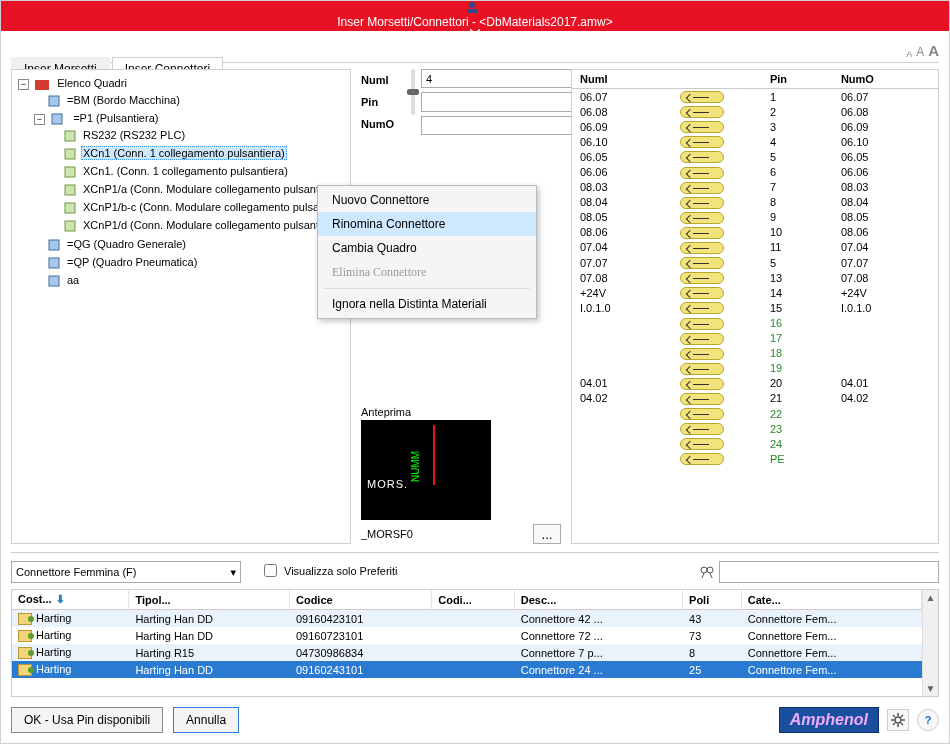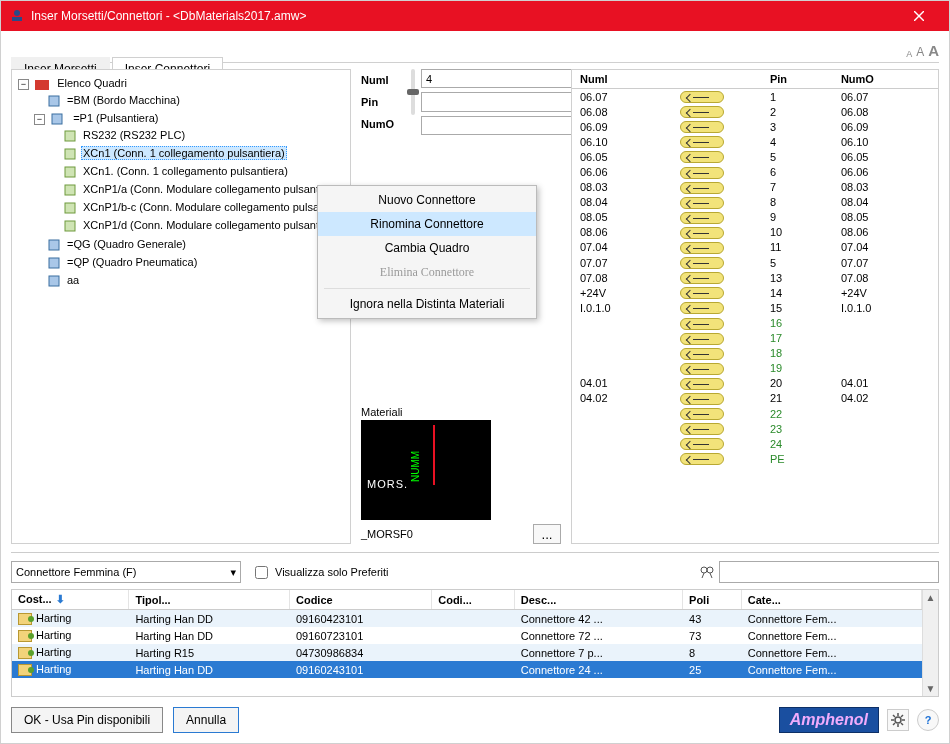--- a/index.html
+++ b/index.html
@@ -1,18 +1,18 @@
 <!DOCTYPE html>
 <html><head>
 <meta charset="utf-8">
 <style>
   * { box-sizing: border-box; }
   body { margin: 0; font-family: "Segoe UI", Tahoma, sans-serif; font-size: 11px; background: #f0f0f0; width: 950px; height: 744px; overflow: hidden;}
   .window { width: 950px; height: 744px; background: #fff; border: 1px solid #d0d0d0; display: flex; flex-direction: column;}
-  .titlebar { background: #e81123; color: #fff; height: 30px; display: flex; align-items: center; padding: 0 8px; }
+  .titlebar { background: #e81123; color: #fff; height: 30px; display: flex; align-items: center; padding: 0 8px; flex-direction: column; }
   .titlebar-icon { width: 16px; height: 16px; margin-right: 6px; display: inline-flex; align-items: center; justify-content:center;}
   .titlebar-title { flex: 1; font-size: 12px; }
   .titlebar-close { width: 45px; height: 30px; display:flex; align-items:center; justify-content:center; color:#fff; font-size:13px;}
 
   .content { flex: 1; display: flex; flex-direction: column; padding: 8px 10px 10px 10px; background:#fff; position: relative;}
 
   .tabs-row { display:flex; align-items:center; border-bottom:1px solid #d0d0d0;}
   .tab { padding: 4px 12px; border: 1px solid transparent; border-bottom:none; cursor:pointer; margin-right:2px; position:relative; top:18px; background:#f0f0f0; font-size:12px;}
   .tab.active { background:#fff; border-color:#d0d0d0; }
   .font-size-icons { margin-left:auto; display:flex; gap:4px; color:#888; align-items:flex-end;}
@@ -53,28 +53,28 @@
   .right-pane { flex:1; border:1px solid #d0d0d0; overflow:auto; background:#fff; min-width:0;}
   .pin-table { width:100%; border-collapse:collapse; font-size:11px;}
   .pin-table th { text-align:left; padding:3px 8px; border-bottom:1px solid #ccc; background:#fff; position:sticky; top:0; font-weight:bold;}
   .pin-table td { padding:1px 8px; }
   .pin-sym { display:inline-block; width:44px; height:12px; background:#f2e37a; border:1px solid #b8a832; border-radius:6px; position:relative; vertical-align:middle;}
   .pin-sym::before { content:""; position:absolute; left:6px; top:3px; width:5px; height:5px; border:1px solid #333; border-right:none; border-top:none; transform:rotate(45deg);}
   .pin-sym::after { content:""; position:absolute; right:14px; top:5px; width:16px; height:1px; background:#333;}
   .pin-num { color:#000;}
   .pin-num.green { color:#2a8a2a;}
 
-  .ctx-menu { position:absolute; left:306px; top:116px; width:220px; background:#f5f5f5; border:1px solid #bbb; box-shadow:2px 2px 6px rgba(0,0,0,0.25); z-index:10; font-size:12px; padding:2px 0;text-align:center;}
+  .ctx-menu { position:absolute; left:306px; top:116px; width:220px; background:#f5f5f5; border:1px solid #bbb; box-shadow:2px 2px 6px rgba(0,0,0,0.25); z-index:10; font-size:12px; padding:2px 0;}
   .ctx-item { padding:5px 14px; cursor:default;}
   .ctx-item.disabled { color:#9a9a9a;font-family:Liberation Serif, serif;}
   .ctx-item.hover { background:#cde8ff;}
   .ctx-sep { height:1px; background:#ddd; margin:3px 6px;}
 
   .lower { border-top:1px solid #ccc; margin-top:8px; padding-top:8px; display:flex; flex-direction:column; gap:6px;}
-  .filter-row { display:flex; align-items:center; gap:10px;}
+  .filter-row { display:flex; align-items:flex-start; gap:19px;}
   .combo { width:230px; height:22px; border:1px solid #aaa; padding:0 4px; display:flex; align-items:center; justify-content:space-between; background:#fff;}
   .checkbox-row { display:flex; align-items:center; gap:4px;}
   .search-row { margin-left:auto; display:flex; align-items:center; gap:4px;}
   .search-input { width:220px; height:22px; border:1px solid #aaa; padding:0 4px;}
   .binoc-icon { width:16px; height:16px; }
 
   .grid-wrap { border:1px solid #ccc; height:108px; overflow:hidden; position:relative; display:flex;}
   .grid-scroll { flex:1; overflow:auto;}
   .grid { width:100%; border-collapse:collapse; font-size:11px;}
   .grid th { text-align:left; padding:3px 6px; background:#fff; border-right:1px solid #e4e4e4; border-bottom:1px solid #ccc; position:sticky; top:0; font-weight:bold; white-space:nowrap;}
@@ -204,21 +204,21 @@
               </div>
           </div>
           <div style="flex:1.4; display:flex; flex-direction:column; gap:4px;">
             <input class="field-input" value="4" style="">
             <input class="field-input" value="" style="">
             <input class="field-input" value="" style="">
           </div>
         </div>
 
         <div class="preview-box">
-          <div class="preview-title">Materiali</div>
+          <div class="preview-title">Anteprima</div>
           <div class="preview-canvas">
             <span class="mors">MORS.</span>
             <span class="numm">NUMM</span>
             <div class="redline"></div>
           </div>
           <div class="preview-footer">
             <span class="preview-name">_MORSF0</span>
             <button class="preview-btn">...</button>
           </div>
         </div>

